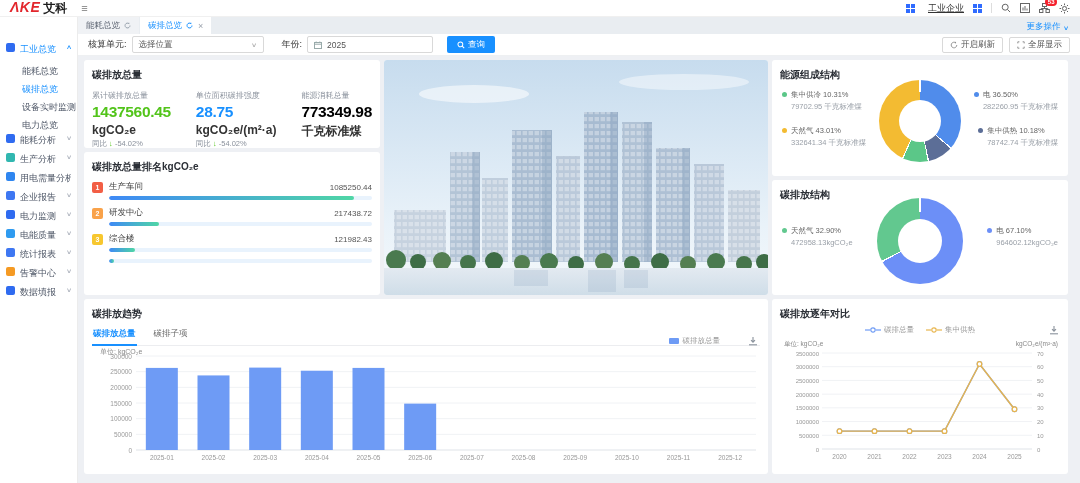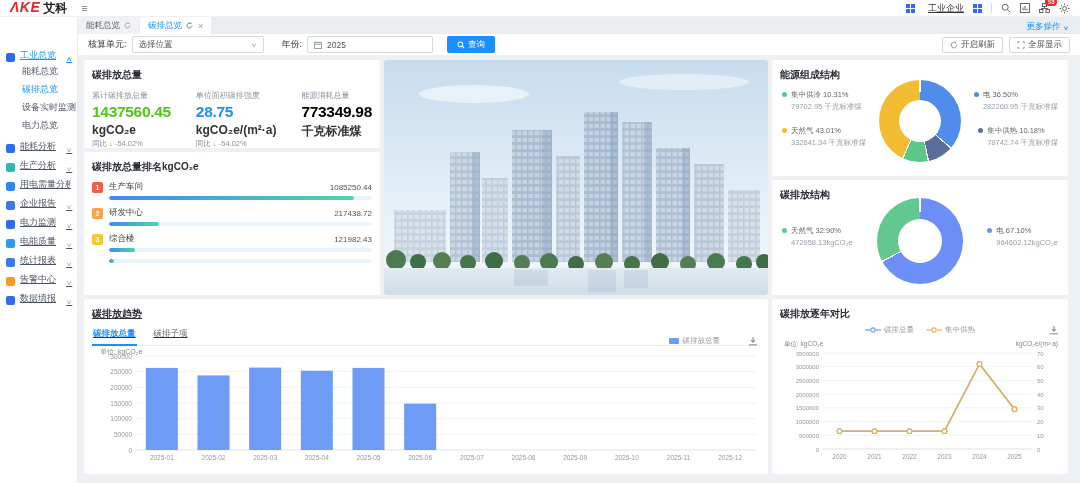--- a/index.html
+++ b/index.html
@@ -15,21 +15,21 @@
   .hdr-right{margin-left:auto;display:flex;align-items:center;gap:9px;}
   .ws{display:flex;align-items:center;gap:13px;font-size:9px;color:#333;cursor:pointer;}
   .ws u{text-decoration:underline;}
   .hdr-div{width:1px;height:10px;background:#ddd;}
   .hicon{display:flex;align-items:center;cursor:pointer;position:relative;}
   .badge{position:absolute;top:-5px;right:-7px;background:#f5222d;color:#fff;font-size:6px;line-height:8px;
          padding:0 2.5px;border-radius:5px;font-weight:bold;}
   
   .side{position:absolute;left:0;top:17px;bottom:0;width:78px;background:#fff;border-right:1px solid #ececec;
         padding-top:26px;box-sizing:border-box;z-index:8;}
-  .side-item{display:flex;align-items:flex-end;height:19px;padding:0 6px;font-size:9px;color:#4c5565;cursor:pointer;text-decoration:underline;}
+  .side-item{display:flex;align-items:flex-start;height:19px;padding:0 6px;font-size:9px;color:#4c5565;cursor:pointer;}
   .side-item.active{color:#1890ff;}
   .side-ic{width:9px;height:9px;border-radius:2px;margin-right:5px;flex:0 0 auto;}
   .side-lb{white-space:nowrap;overflow:hidden;}
   .caret{margin-left:auto;font-size:6px;color:#a7adb8;transform:scaleX(1.4);}
   .side-item.active .caret{color:#1890ff;}
   .side-sub{height:18px;line-height:18px;padding-left:22px;font-size:9px;color:#4c5565;cursor:pointer;
             white-space:nowrap;overflow:hidden;}
   .side-sub.active{color:#1890ff;}
   
   .tabstrip{position:absolute;left:78px;top:17px;right:0;height:17px;background:#e9edf1;display:flex;
@@ -81,21 +81,21 @@
   .photo-panel{left:306px;top:4px;width:384px;height:235px;padding:0;overflow:hidden;}
   
   .energy-panel{left:694px;top:4px;width:296px;height:116px;}
   .carbon-panel{left:694px;top:124px;width:296px;height:115px;}
   .donut{position:absolute;border-radius:50%;}
   .donut-hole{position:absolute;background:#fff;border-radius:50%;}
   .dleg{position:absolute;font-size:7.5px;color:#666;}
   .dleg .d2{color:#9aa0a8;margin-top:2px;padding-left:9px;}
   .ddot{display:inline-block;width:5px;height:5px;border-radius:50%;margin-right:4px;}
   
-  .trend-panel{left:6px;top:243px;width:684px;height:175px;text-decoration:underline;}
+  .trend-panel{left:6px;top:243px;width:684px;height:175px;}
   .ttabs{display:flex;gap:16px;border-bottom:1px solid #ecedf0;margin-top:5px;}
   .ttab{font-size:8.5px;padding:2px 1px 4px;color:#666;cursor:pointer;}
   .ttab.active{color:#1890ff;font-weight:bold;border-bottom:2px solid #1890ff;margin-bottom:-1px;}
   .t-legend{position:absolute;top:37px;right:48px;display:flex;align-items:center;gap:4px;
             font-size:7.5px;color:#999;cursor:pointer;}
   .t-legend i{width:10px;height:6px;border-radius:1px;display:inline-block;}
   .dl{position:absolute;top:33px;right:10px;cursor:pointer;}
   .trend-svg{position:absolute;left:8px;top:47px;}
   
   .yearly-panel{left:694px;top:243px;width:296px;height:175px;}

